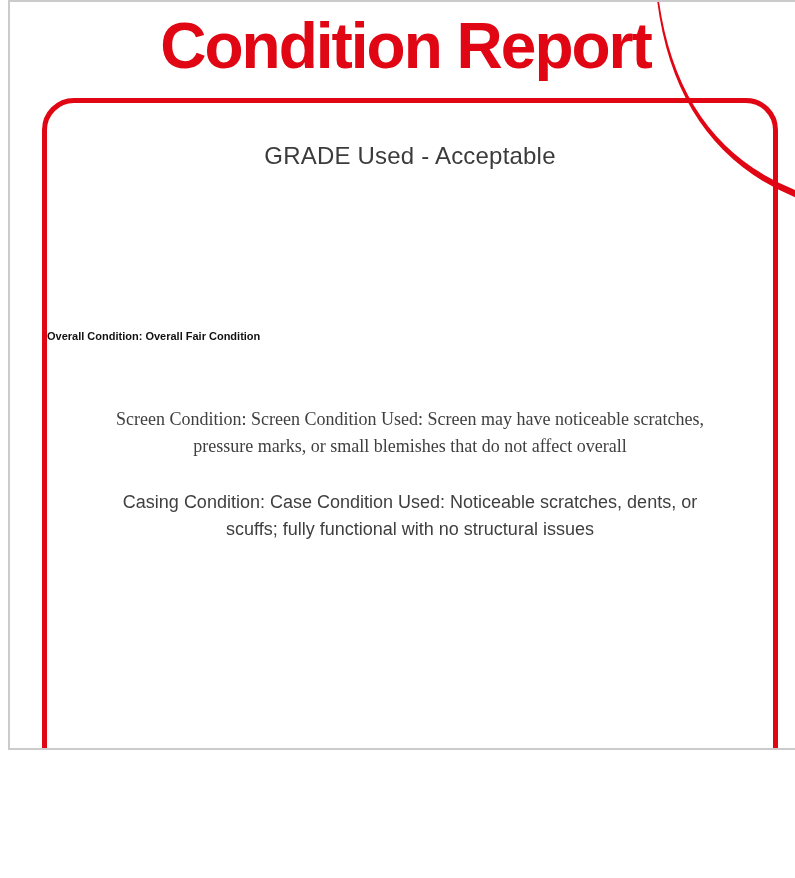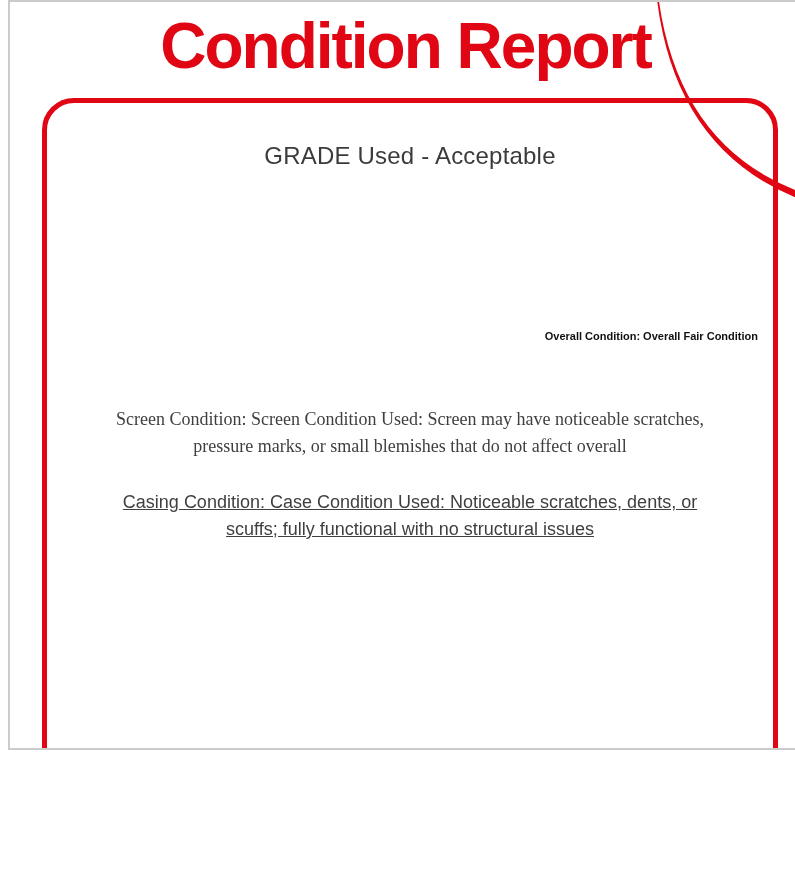--- a/index.html
+++ b/index.html
@@ -49,40 +49,40 @@
     top:38px; left:0; right:0;
     text-align:center;
     font-size:24px;
     line-height:30px;
     color:var(--heading-text);
     letter-spacing:0.2px;
   }
 
   .overall-line{
     position:absolute;
-    top:226px; left:0; right:15px;
-    text-align:right;
+    top:226px; left:0; right:0;
+    text-align:left;
     font-size:11px;
     line-height:14px;
     font-weight:600;
     color:var(--small-text);
   }
 
   .body-para{
     position:absolute;
     left:0; right:0;
     margin:0 auto;
     width:600px;
     text-align:center;
     font-size:18px;
     line-height:27px;
     color:var(--body-text);
   }
   .screen-para{ top:303px;font-family:Liberation Serif, serif; }
-  .casing-para{ top:386px;text-decoration:underline; }
+  .casing-para{ top:386px; }
 
   .swoosh{
     position:absolute;
     top:0; left:0;
     width:795px; height:878px;
     pointer-events:none;
   }
 </style>
 </head>
 <body>

